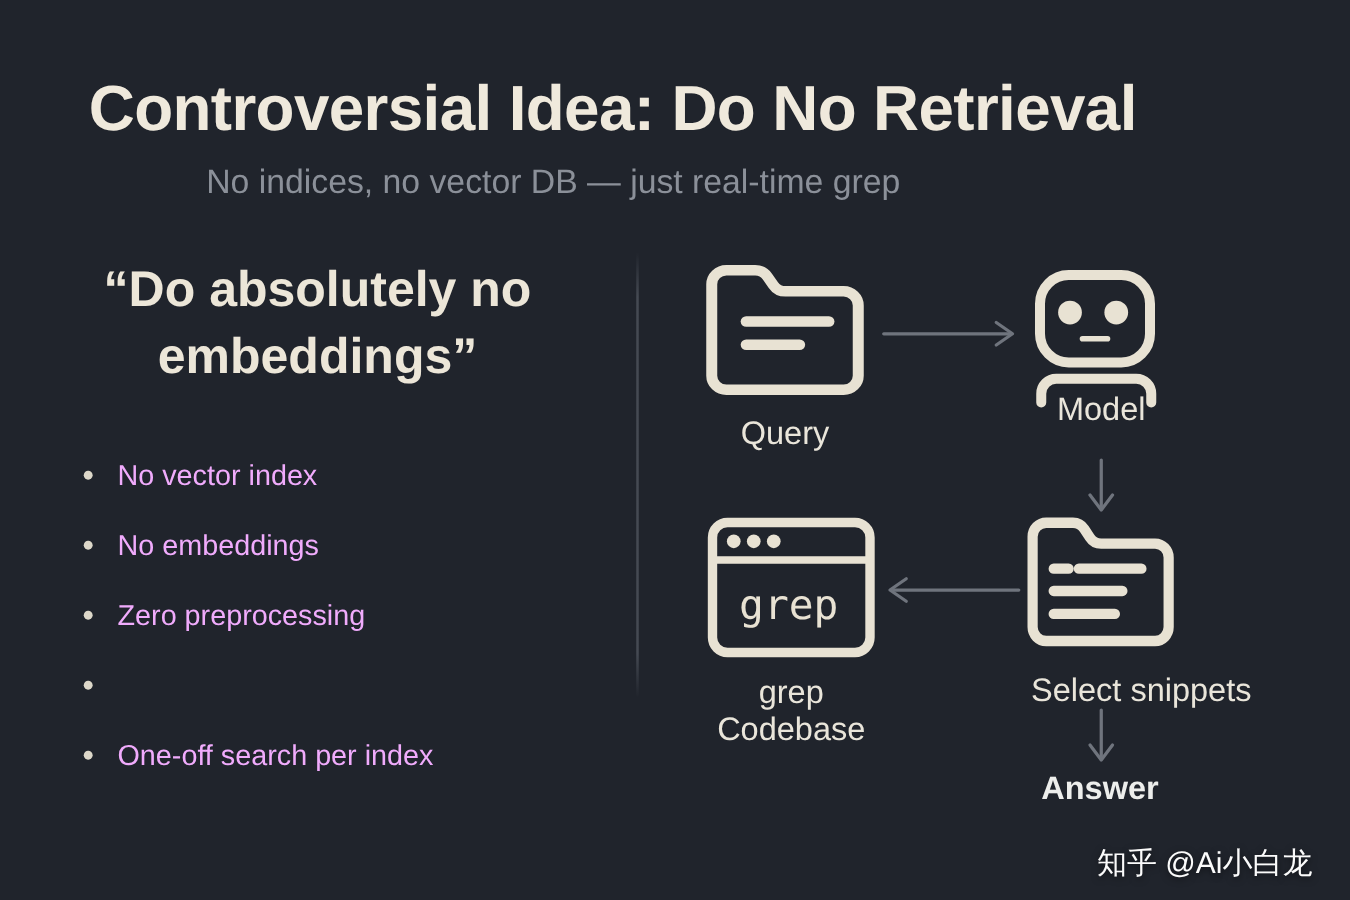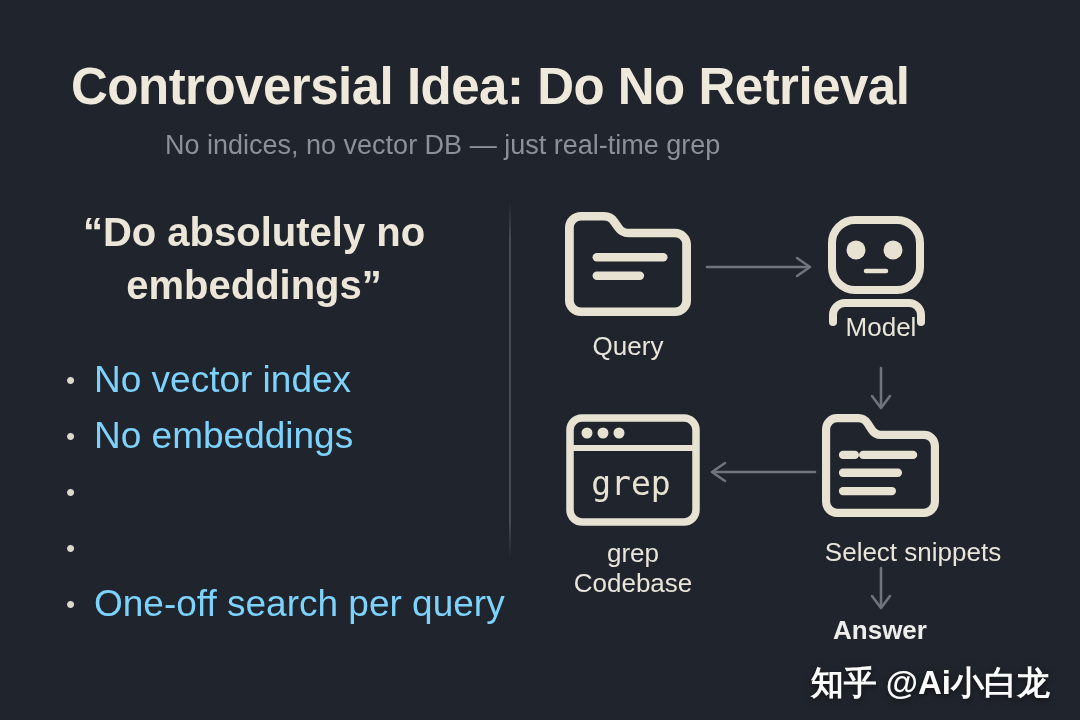--- a/index.html
+++ b/index.html
@@ -21,21 +21,21 @@
   }
 
   .quote {
     left:28px; top:206px; width:452px; text-align:center;
     font-size:40px; font-weight:700; color:#ece6d8; line-height:53px;
   }
 
   .bullets { left:66px; top:352px; }
   .bullet-row { display:flex; align-items:center; height:56px; white-space:nowrap; }
   .bullet-dot { width:28px; font-size:26px; color:#ddd8ca; flex:0 0 28px; }
-  .bullet-text { font-size:37px; color:#7dd3fc; }
+  .bullet-text { font-size:23px; color:#f0abfc; }
 
   .divider {
     left:509px; top:202px; width:2px; height:356px;
     background:linear-gradient(to bottom, rgba(69,74,83,0) 0%, #454a53 10%, #454a53 90%, rgba(69,74,83,0) 100%);
   }
 
   .icon-stroke { stroke:#e8e2d3; fill:none; stroke-linecap:round; stroke-linejoin:round; }
   .icon-fill   { fill:#e8e2d3; }
   .arrow       { stroke:#6f747d; fill:none; stroke-linecap:round; stroke-linejoin:round; }
 
@@ -44,21 +44,21 @@
     color:#e9e5da; line-height:30px; white-space:nowrap;
   }
   .answer-label { font-weight:700; color:#edeeec; }
 
   .grep-text {
     font-family:"DejaVu Sans Mono","Liberation Mono",monospace;
     font-size:33px; fill:#e8e2d3; font-weight:500;
   }
 
   .watermark {
-    right:30px; bottom:14px; font-size:33px; font-weight:700;
+    right:30px; bottom:14px; font-size:24px; font-weight:400;
     color:#fbfbfb; text-shadow:0 2px 6px rgba(0,0,0,0.55); white-space:nowrap;
   }
 </style>
 </head>
 <body>
 
 <div class="abs title">Controversial Idea: Do No Retrieval</div>
 <div class="abs subtitle">No indices, no vector DB — just real-time grep</div>
 
 <div class="abs quote">
@@ -70,27 +70,28 @@
   <div class="bullet-row">
     <span class="bullet-dot">•</span>
     <span class="bullet-text">No vector index</span>
   </div>
   <div class="bullet-row">
     <span class="bullet-dot">•</span>
     <span class="bullet-text">No embeddings</span>
   </div>
   <div class="bullet-row">
     <span class="bullet-dot">•</span>
+    <span class="bullet-text">Zero preprocessing</span>
   </div>
   <div class="bullet-row">
     <span class="bullet-dot">•</span>
   </div>
   <div class="bullet-row">
     <span class="bullet-dot">•</span>
-    <span class="bullet-text">One-off search per query</span>
+    <span class="bullet-text">One-off search per index</span>
   </div>
 </div>
 
 <div class="abs divider"></div>
 
 <div>
 
   <svg class="abs" style="left:565px; top:212px;" width="126" height="104" viewBox="1.25 2.25 21.5 18.5" preserveAspectRatio="none">
     <path class="icon-stroke" stroke-width="1.5" d="M20 20a2 2 0 0 0 2-2V8a2 2 0 0 0-2-2h-7.9a2 2 0 0 1-1.69-.9L9.6 3.9A2 2 0 0 0 7.93 3H4a2 2 0 0 0-2 2v13a2 2 0 0 0 2 2Z"></path>
     <line class="icon-stroke" stroke-width="1.5" x1="6.7" y1="10.3" x2="18" y2="10.3"></line>

